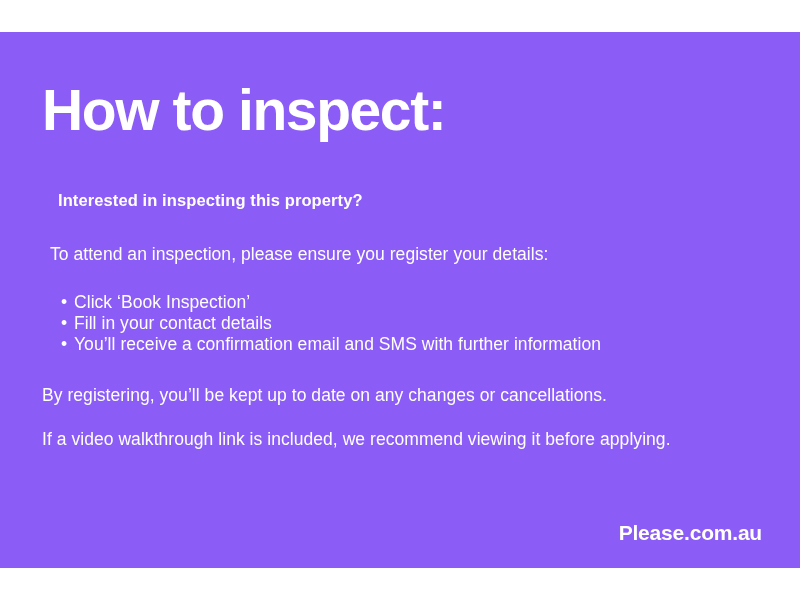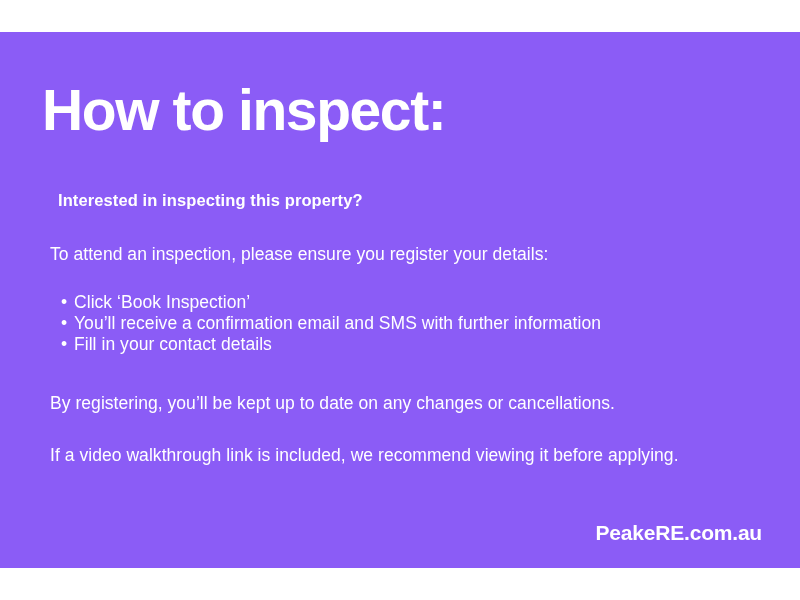--- a/index.html
+++ b/index.html
@@ -84,21 +84,21 @@
     left: 19px;
     top: 0;
     font-size: 17.5px;
     line-height: 20.8px;
     color: #ffffff;
   }
 
   .para {
     font-size: 17.5px;
     line-height: 21px;
-    margin: 8px;
+    margin: 0;
     color: #ffffff;
     letter-spacing: 0.05px;
   }
 
   .para-registering { padding-top: 31px; }
   .para-video { padding-top: 23px; }
   .para-apply { padding-top: 23px; max-width: 640px; }
 
   .footer {
     position: absolute;
@@ -117,27 +117,27 @@
   <div class="content">
 
     <h1 class="title">How to inspect:</h1>
 
     <p class="subheading">Interested in inspecting this property?</p>
 
     <p class="lead">To attend an inspection, please ensure you register your details:</p>
 
     <ul class="bullets">
       <li>Click ‘Book Inspection’</li>
+      <li>Fill in your contact details</li>
       <li>You’ll receive a confirmation email and SMS with further information</li>
-      <li>Fill in your contact details</li>
     </ul>
 
     <p class="para para-registering">
       <span>By registering, you’ll be kept up to date on any changes or cancellations.</span><br>
     </p>
 
     <p class="para para-video">If a video walkthrough link is included, we recommend viewing it before applying.</p>
 
 
   </div>
 
-  <div class="footer">PeakeRE.com.au</div>
+  <div class="footer">Please.com.au</div>
 </div>
 
 </body></html>

